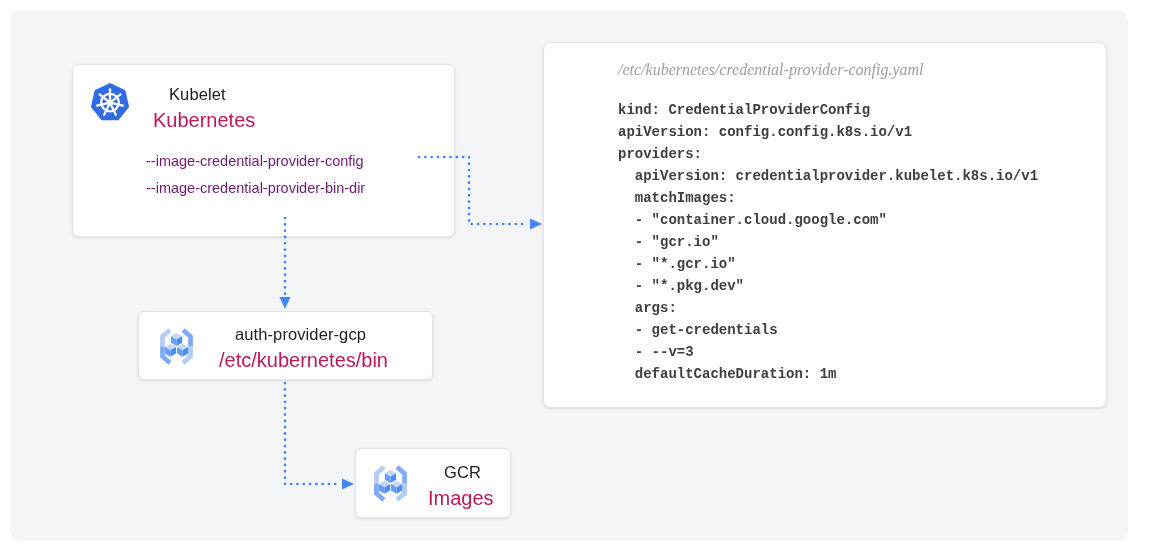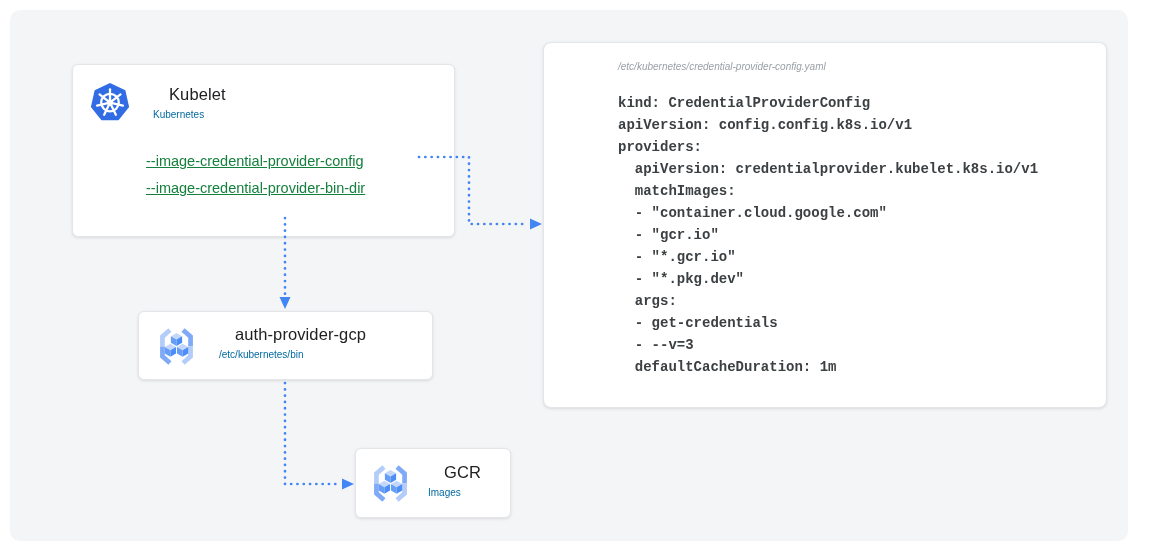--- a/index.html
+++ b/index.html
@@ -38,30 +38,30 @@
   .node-title {
     position: absolute;
     font-size: 16.5px;
     color: #212124;
     letter-spacing: .1px;
     white-space: nowrap;
     margin-left: 16px;
   }
   .node-subtitle {
     position: absolute;
-    font-size: 10px;
-    color: #0369a1;
+    font-size: 20px;
+    color: #be185d;
     white-space: nowrap;
   }
   .kubelet-title    { left: 80px; top: 20px; }
   .kubelet-subtitle { left: 80px; top: 44px; }
   .kubelet-flags {
     position: absolute; left: 73px; top: 83px;
-    font-size: 14.5px; color: #15803d;
-    line-height: 27px; white-space: nowrap; text-decoration: underline;
+    font-size: 14.5px; color: #701a75;
+    line-height: 27px; white-space: nowrap;
   }
   .auth-title    { left: 80px; top: 13px; }
   .auth-subtitle { left: 80px; top: 37px; }
   .gcr-title     { left: 72px; top: 14px; }
   .gcr-subtitle  { left: 72px; top: 38px; }
 
   .icon-k8s { position: absolute; left: 15px; top: 15px; width: 44px; height: 44px; }
   .icon-gcr-auth { position: absolute; left: 15px; top: 12px; width: 45px; height: 45px; }
   .icon-gcr-gcr  { position: absolute; left: 12px; top: 12px; width: 45px; height: 45px; }
 
@@ -70,23 +70,23 @@
     left: 543px; top: 42px;
     width: 564px; height: 366px;
     background: #ffffff;
     border: 1px solid #e3e5e8;
     border-radius: 8px;
     box-shadow: 0 1px 3px rgba(60,64,67,0.14);
     z-index: 1;
     padding: 18px 20px 0 74px;
   }
   .code-filename {
-    font-family: Liberation Sans, sans-serif;
+    font-family: Liberation Serif, serif;
     font-style: italic;
-    font-size: 10px;
+    font-size: 16px;
     color: #9aa0a6;
     white-space: pre;
     margin-bottom: 20px;
   }
   .code-block {
     font-family: "Liberation Mono", monospace;
     font-weight: 700;
     font-size: 14px;
     line-height: 22px;
     color: #3c4043;

